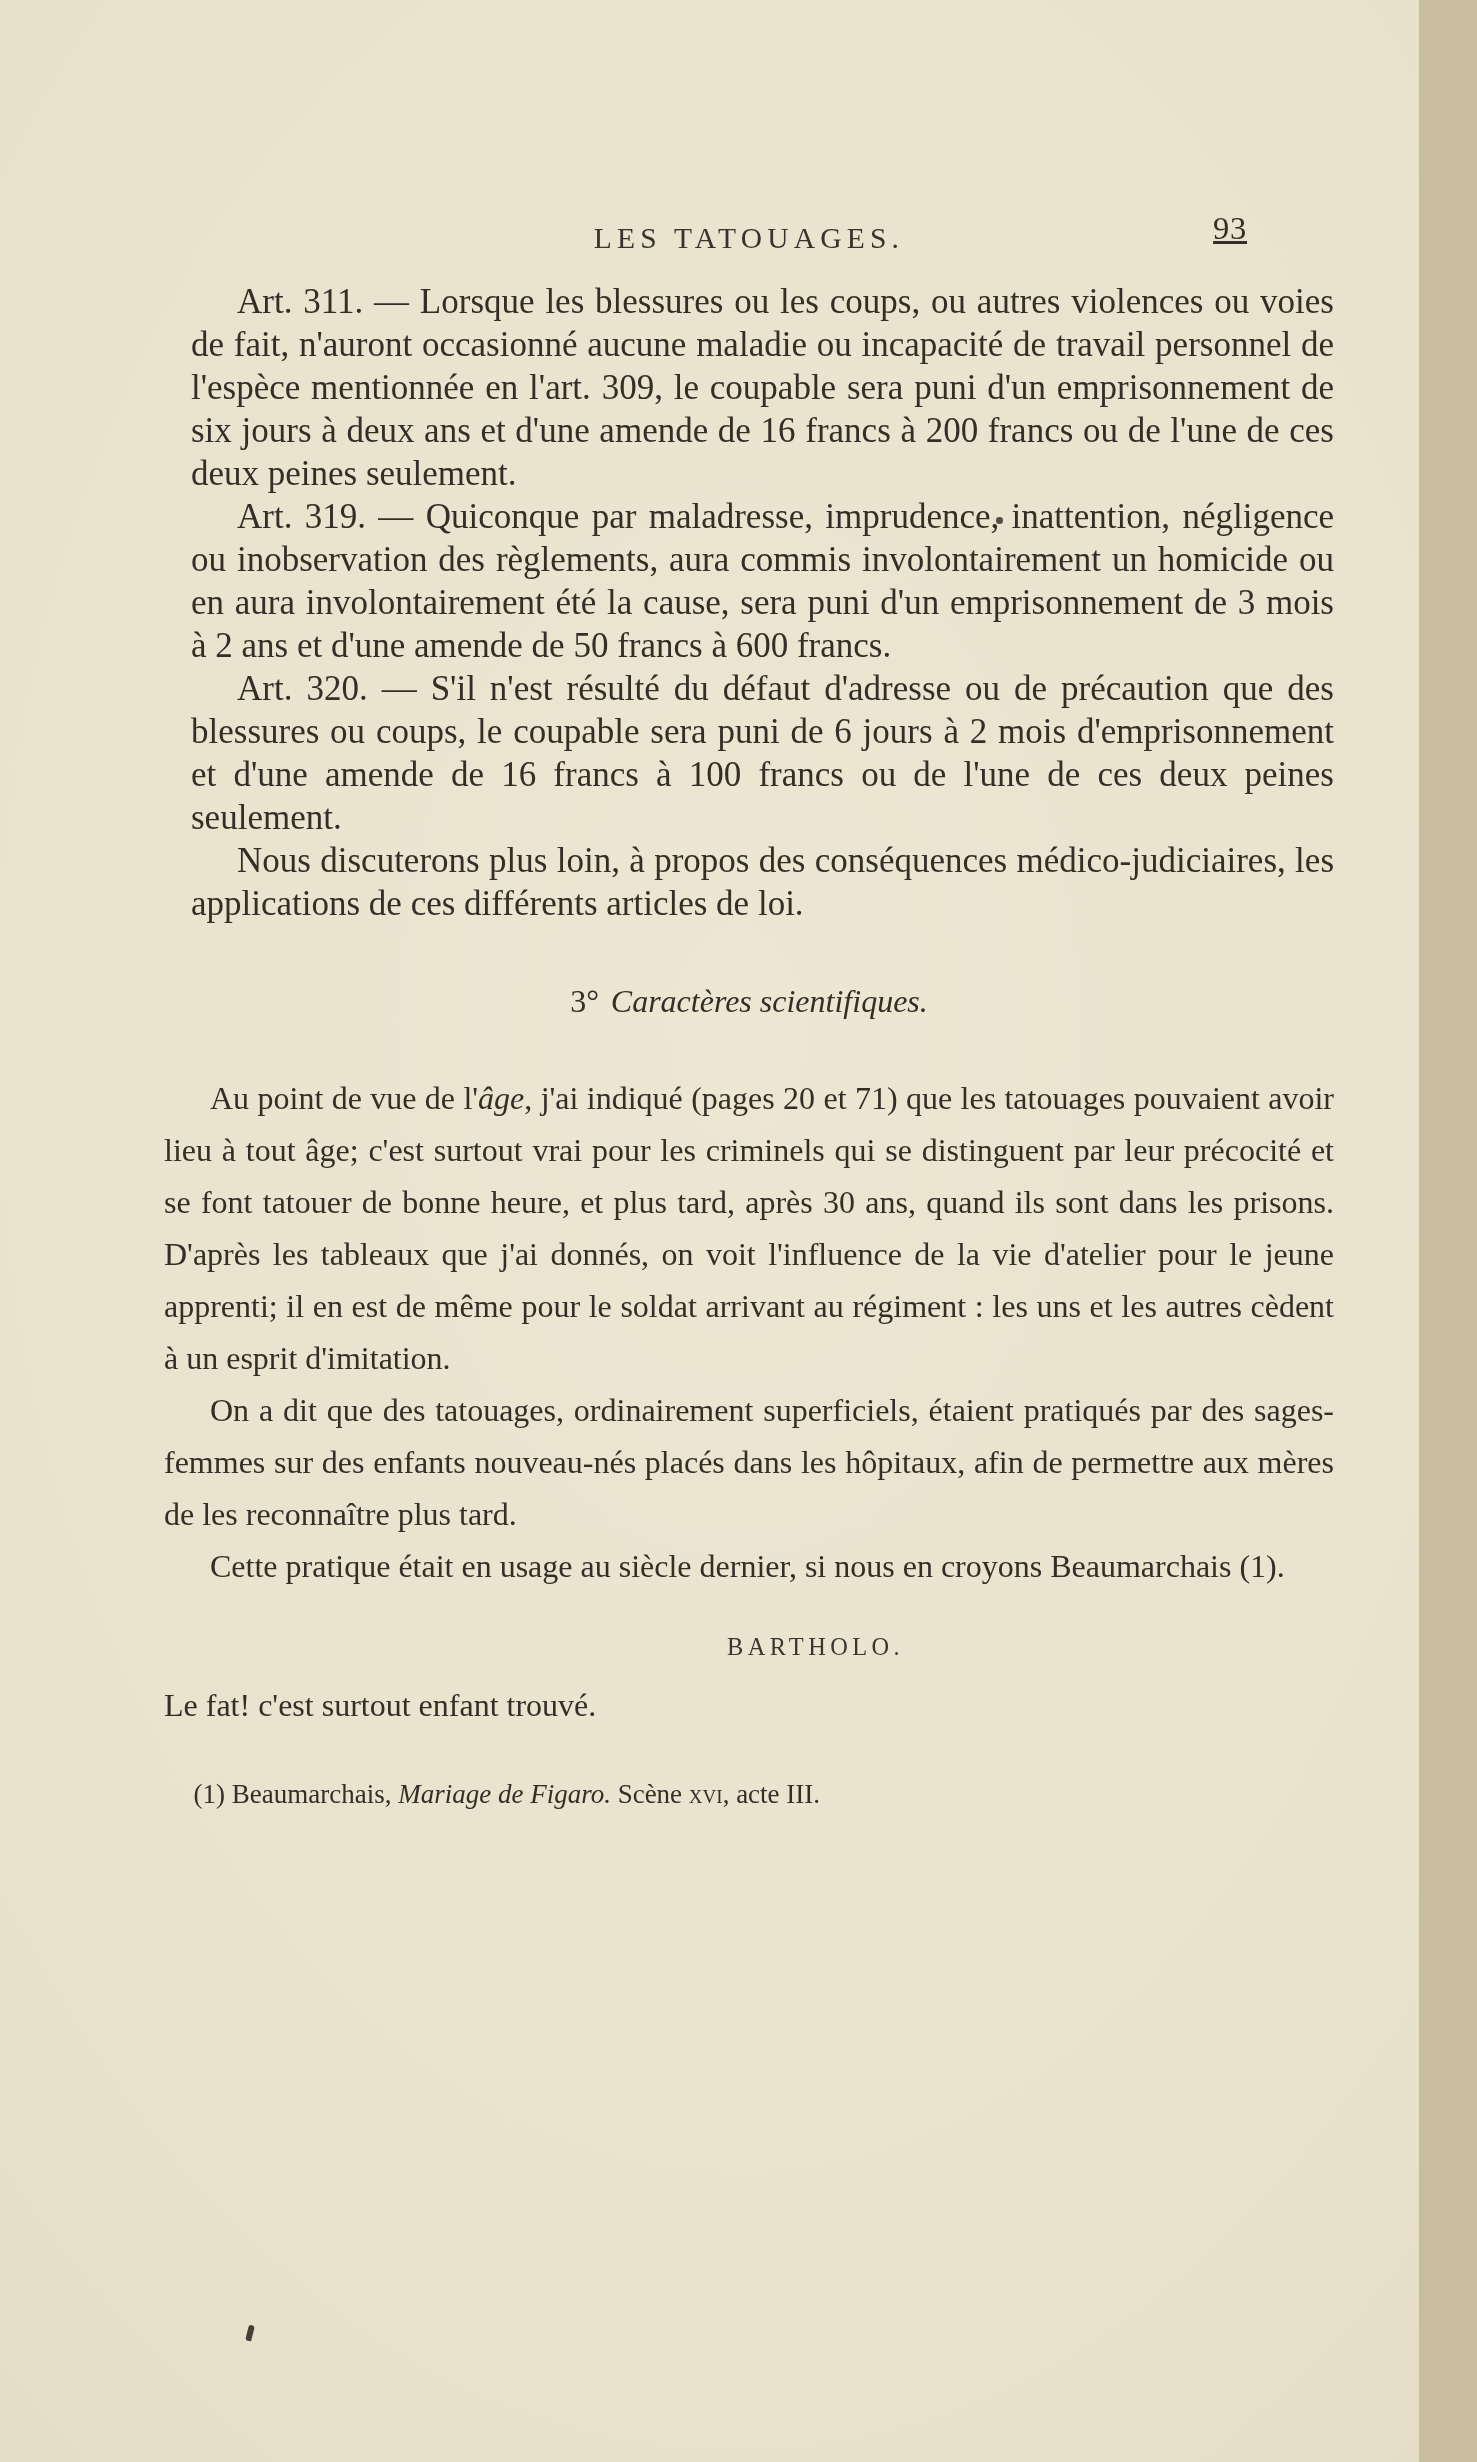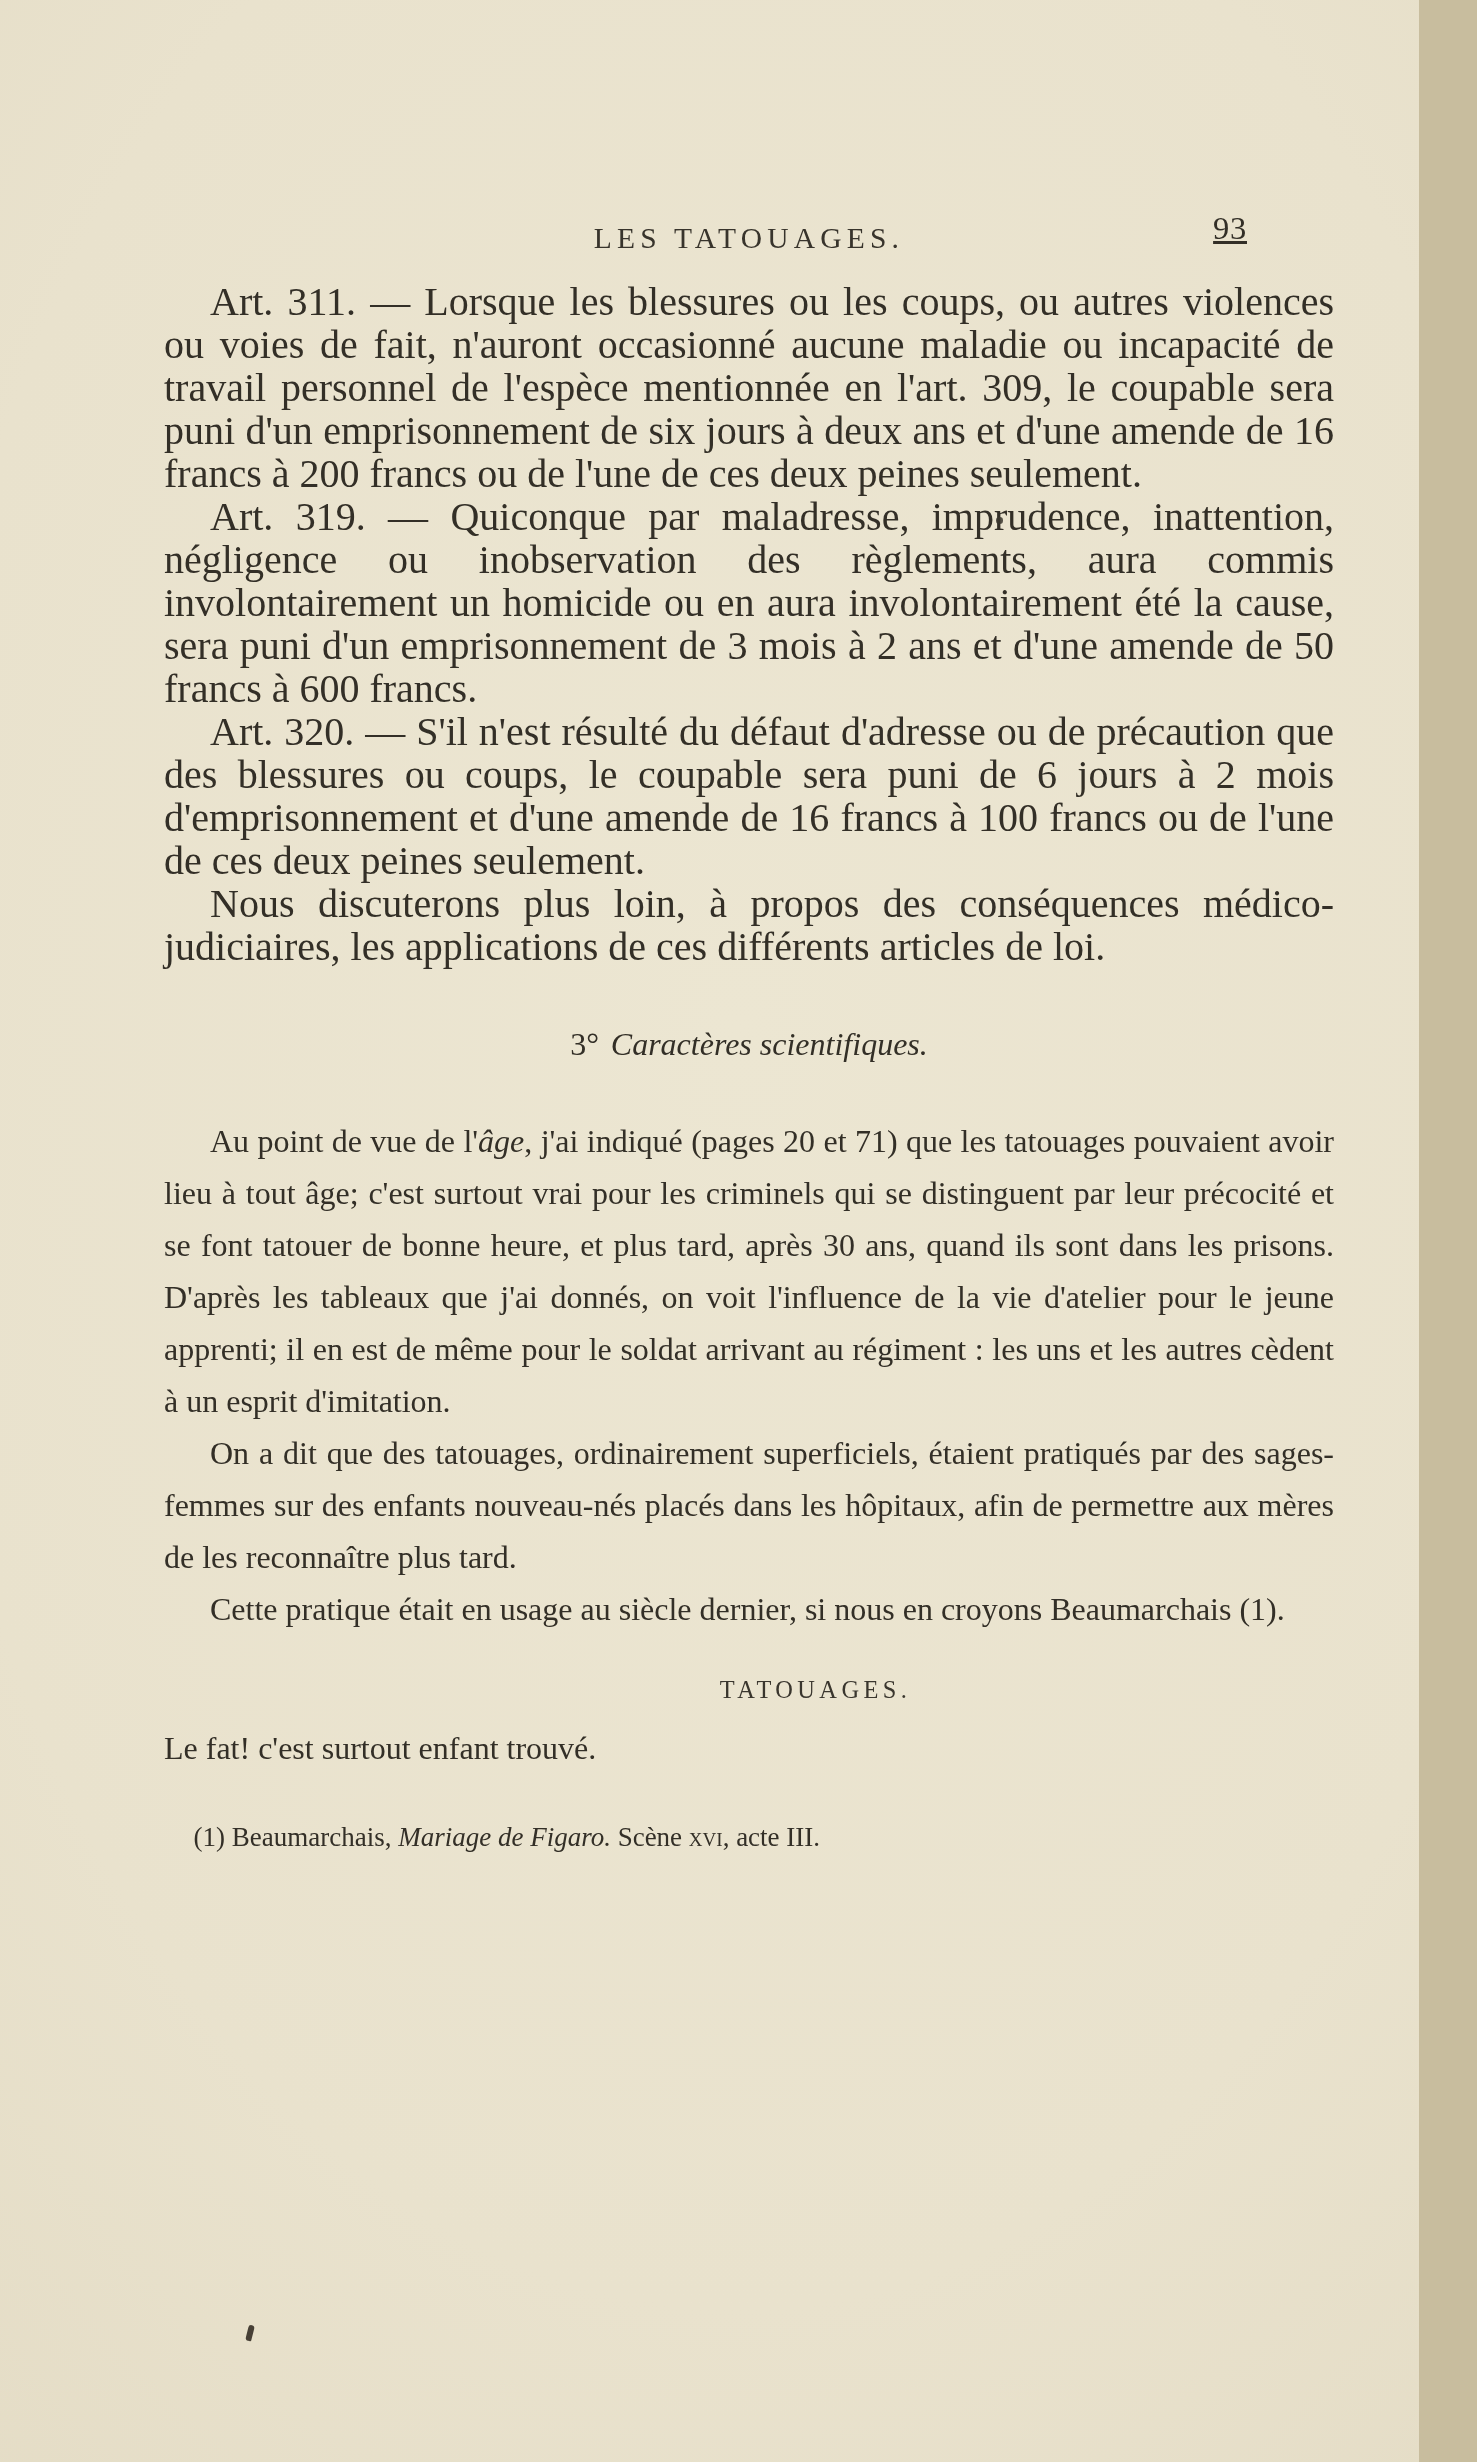--- a/index.html
+++ b/index.html
@@ -39,23 +39,24 @@
     position: absolute;
     right: 87px;
     top: -11.8px;
     font-size: 32.5px;
     letter-spacing: 0.7px;
     text-decoration: underline;
   }
   p { margin: 0; }
   p.article {
     text-align: justify;
-    font-size: 40px;
+    font-size: 35px;
     line-height: 43px;
     text-indent: 46px;
+    margin-left: 27px;
   }
   p.body-para {
     text-align: justify;
     font-size: 32px;
     line-height: 52px;
     text-indent: 46px;
   }
   .section-heading {
     text-align: center;
     font-size: 32px;
@@ -124,21 +125,21 @@
     <p class="article">Nous discuterons plus loin, à propos des conséquences médico-judiciaires, les applications de ces différents articles de loi.</p>
 
     <h2 class="section-heading"><span class="sec-num">3°</span><em>Caractères scientifiques.</em></h2>
 
     <p class="body-para"><span>Au point de vue de l'</span><em>âge</em><span>, j'ai indiqué (pages 20 et 71) que les tatouages pouvaient avoir lieu à tout âge; c'est surtout vrai pour les criminels qui se distinguent par leur précocité et se font tatouer de bonne heure, et plus tard, après 30 ans, quand ils sont dans les prisons. D'après les tableaux que j'ai donnés, on voit l'influence de la vie d'atelier pour le jeune apprenti; il en est de même pour le soldat arrivant au régiment : les uns et les autres cèdent à un esprit d'imitation.</span></p>
 
     <p class="body-para">On a dit que des tatouages, ordinairement superficiels, étaient pratiqués par des sages-femmes sur des enfants nouveau-nés placés dans les hôpitaux, afin de permettre aux mères de les reconnaître plus tard.</p>
 
     <p class="body-para">Cette pratique était en usage au siècle dernier, si nous en croyons Beaumarchais (1).</p>
 
-    <p class="speaker">TATOUAGES.</p>
+    <p class="speaker">BARTHOLO.</p>
 
     <p class="quote-line">Le fat! c'est surtout enfant trouvé.</p>
 
     <p class="footnote"><span>(1) Beaumarchais, </span><em>Mariage de Figaro.</em><span> Scène </span><span class="smallcaps">xvi</span><span>, acte III.</span></p>
 
   </div>
 
   <div class="ink-dot"></div>
   <div class="ink-speck"></div>
 </div>

